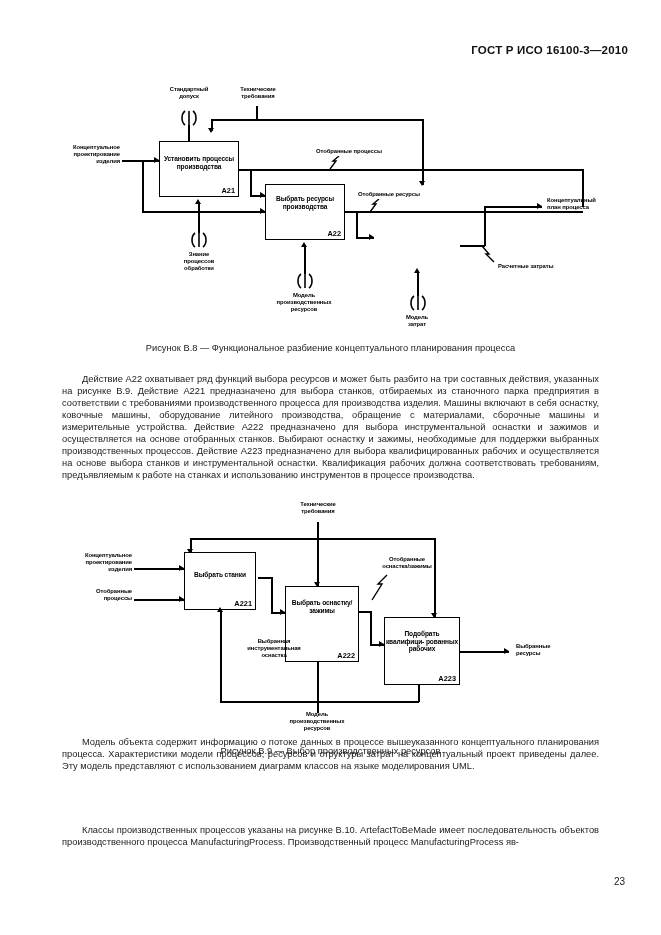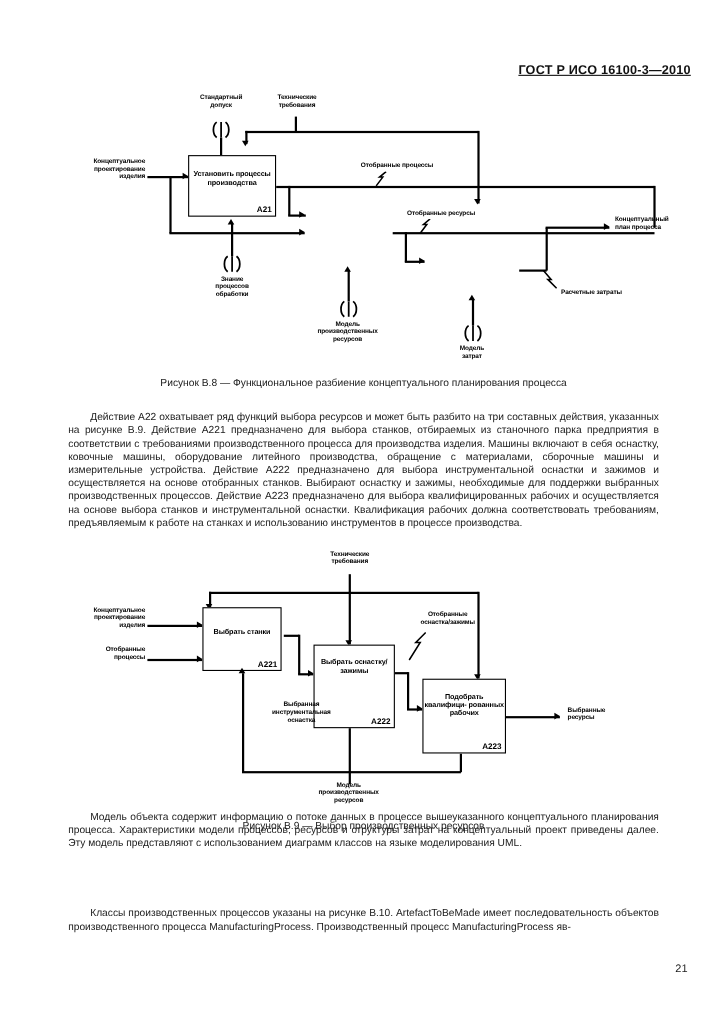--- a/index.html
+++ b/index.html
@@ -8,23 +8,23 @@
     background:#ffffff;
     font-family:"Liberation Sans", sans-serif;
     color:#1a1a1a;
     position:relative;
     overflow:hidden;
   }
   .page{position:absolute;inset:0;}
 
   
   .doc-header{
-    position:absolute;top:58px;right:33px;
+    position:absolute;top:44px;right:33px;
     font-size:11.5px;font-weight:bold;letter-spacing:.2px;
-    color:#111;white-space:nowrap;text-decoration:underline;
+    color:#111;white-space:nowrap;
   }
 
   
   .para{
     position:absolute;left:62px;width:537px;
     font-size:9.3px;line-height:12.05px;
     text-align:justify;text-justify:inter-word;
     color:#1b1b1b;
     hyphens:manual;
   }
@@ -91,21 +91,21 @@
   
   .sq{position:absolute;z-index:3;}
 </style>
 </head>
 <body>
 
 <div class="page">
 
   <div class="doc-header">ГОСТ Р ИСО 16100-3—2010</div>
 
-  <div class="diagram" style="left:40px;top:84px;width:590px;height:260px;">
+  <div class="diagram" style="left:28px;top:84px;width:590px;height:260px;">
 
     <div class="lbl" style="left:118px;top:2px;width:86px;">Стандартный
 допуск</div>
     <div class="lbl" style="left:190px;top:2px;width:80px;">Технические
 требования</div>
 
     <div class="tun" style="left:150px;top:25px;">
       <svg width="22" height="18" viewBox="0 0 22 18">
         <path d="M7,2 C3,5 3,13 7,16" stroke="#000" stroke-width="1.6" fill="none"></path>
         <path d="M15,2 C19,5 19,13 15,16" stroke="#000" stroke-width="1.6" fill="none"></path>
@@ -163,20 +163,26 @@
           <path d="M2,13 L8,5 L5,5 L11,0" stroke="#000" stroke-width="1.4" fill="none"></path>
         </svg>
     </div>
 
     <div class="v" style="left:222px;top:85px;height:27px;"></div>
     <div class="h" style="left:222px;top:111px;width:16px;"></div>
     <div class="ar r" style="left:232px;top:108px;"></div>
 
     <div class="v" style="left:554px;top:85px;height:38px;"></div>
 
+    <div class="node" style="left:237px;top:100px;width:80px;height:56px;">
+      <div class="ntext" style="top:10px;">Выбрать
+ресурсы
+производства</div>
+      <div class="ncode">A22</div>
+    </div>
 
     <div class="tun" style="left:266px;top:188px;">
       <svg width="22" height="18" viewBox="0 0 22 18">
         <path d="M7,2 C3,5 3,13 7,16" stroke="#000" stroke-width="1.6" fill="none"></path>
         <path d="M15,2 C19,5 19,13 15,16" stroke="#000" stroke-width="1.6" fill="none"></path>
         <line x1="11" y1="2" x2="11" y2="16" stroke="#000" stroke-width="1.6"></line>
       </svg>
     </div>
     <div class="v" style="left:276px;top:162px;height:28px;"></div>
     <div class="ar u" style="left:273px;top:158px;"></div>
@@ -319,15 +325,15 @@
   <div class="fig-caption" style="top:746px;">Рисунок В.9 — Выбор производственных ресурсов</div>
 
   <div class="para" style="top:736px;">
     <span class="ind"></span><span>Модель объекта содержит информацию о потоке данных в процессе вышеуказанного концептуального планирования процесса. Характеристики модели процессов, ресурсов и структуры затрат на концептуальный проект приведены далее. Эту модель представляют с использованием диаграмм классов на языке моделирования UML.</span>
   </div>
 
   <div class="para" style="top:792px;margin-top:32px;">
     <span class="ind"></span><span>Классы производственных процессов указаны на рисунке В.10. ArtefactToBeMade имеет последовательность объектов производственного процесса ManufacturingProcess. Производственный процесс ManufacturingProcess яв-</span>
   </div>
 
-  <div class="page-num">21</div>
+  <div class="page-num">23</div>
 
 </div>
 
 </body></html>

